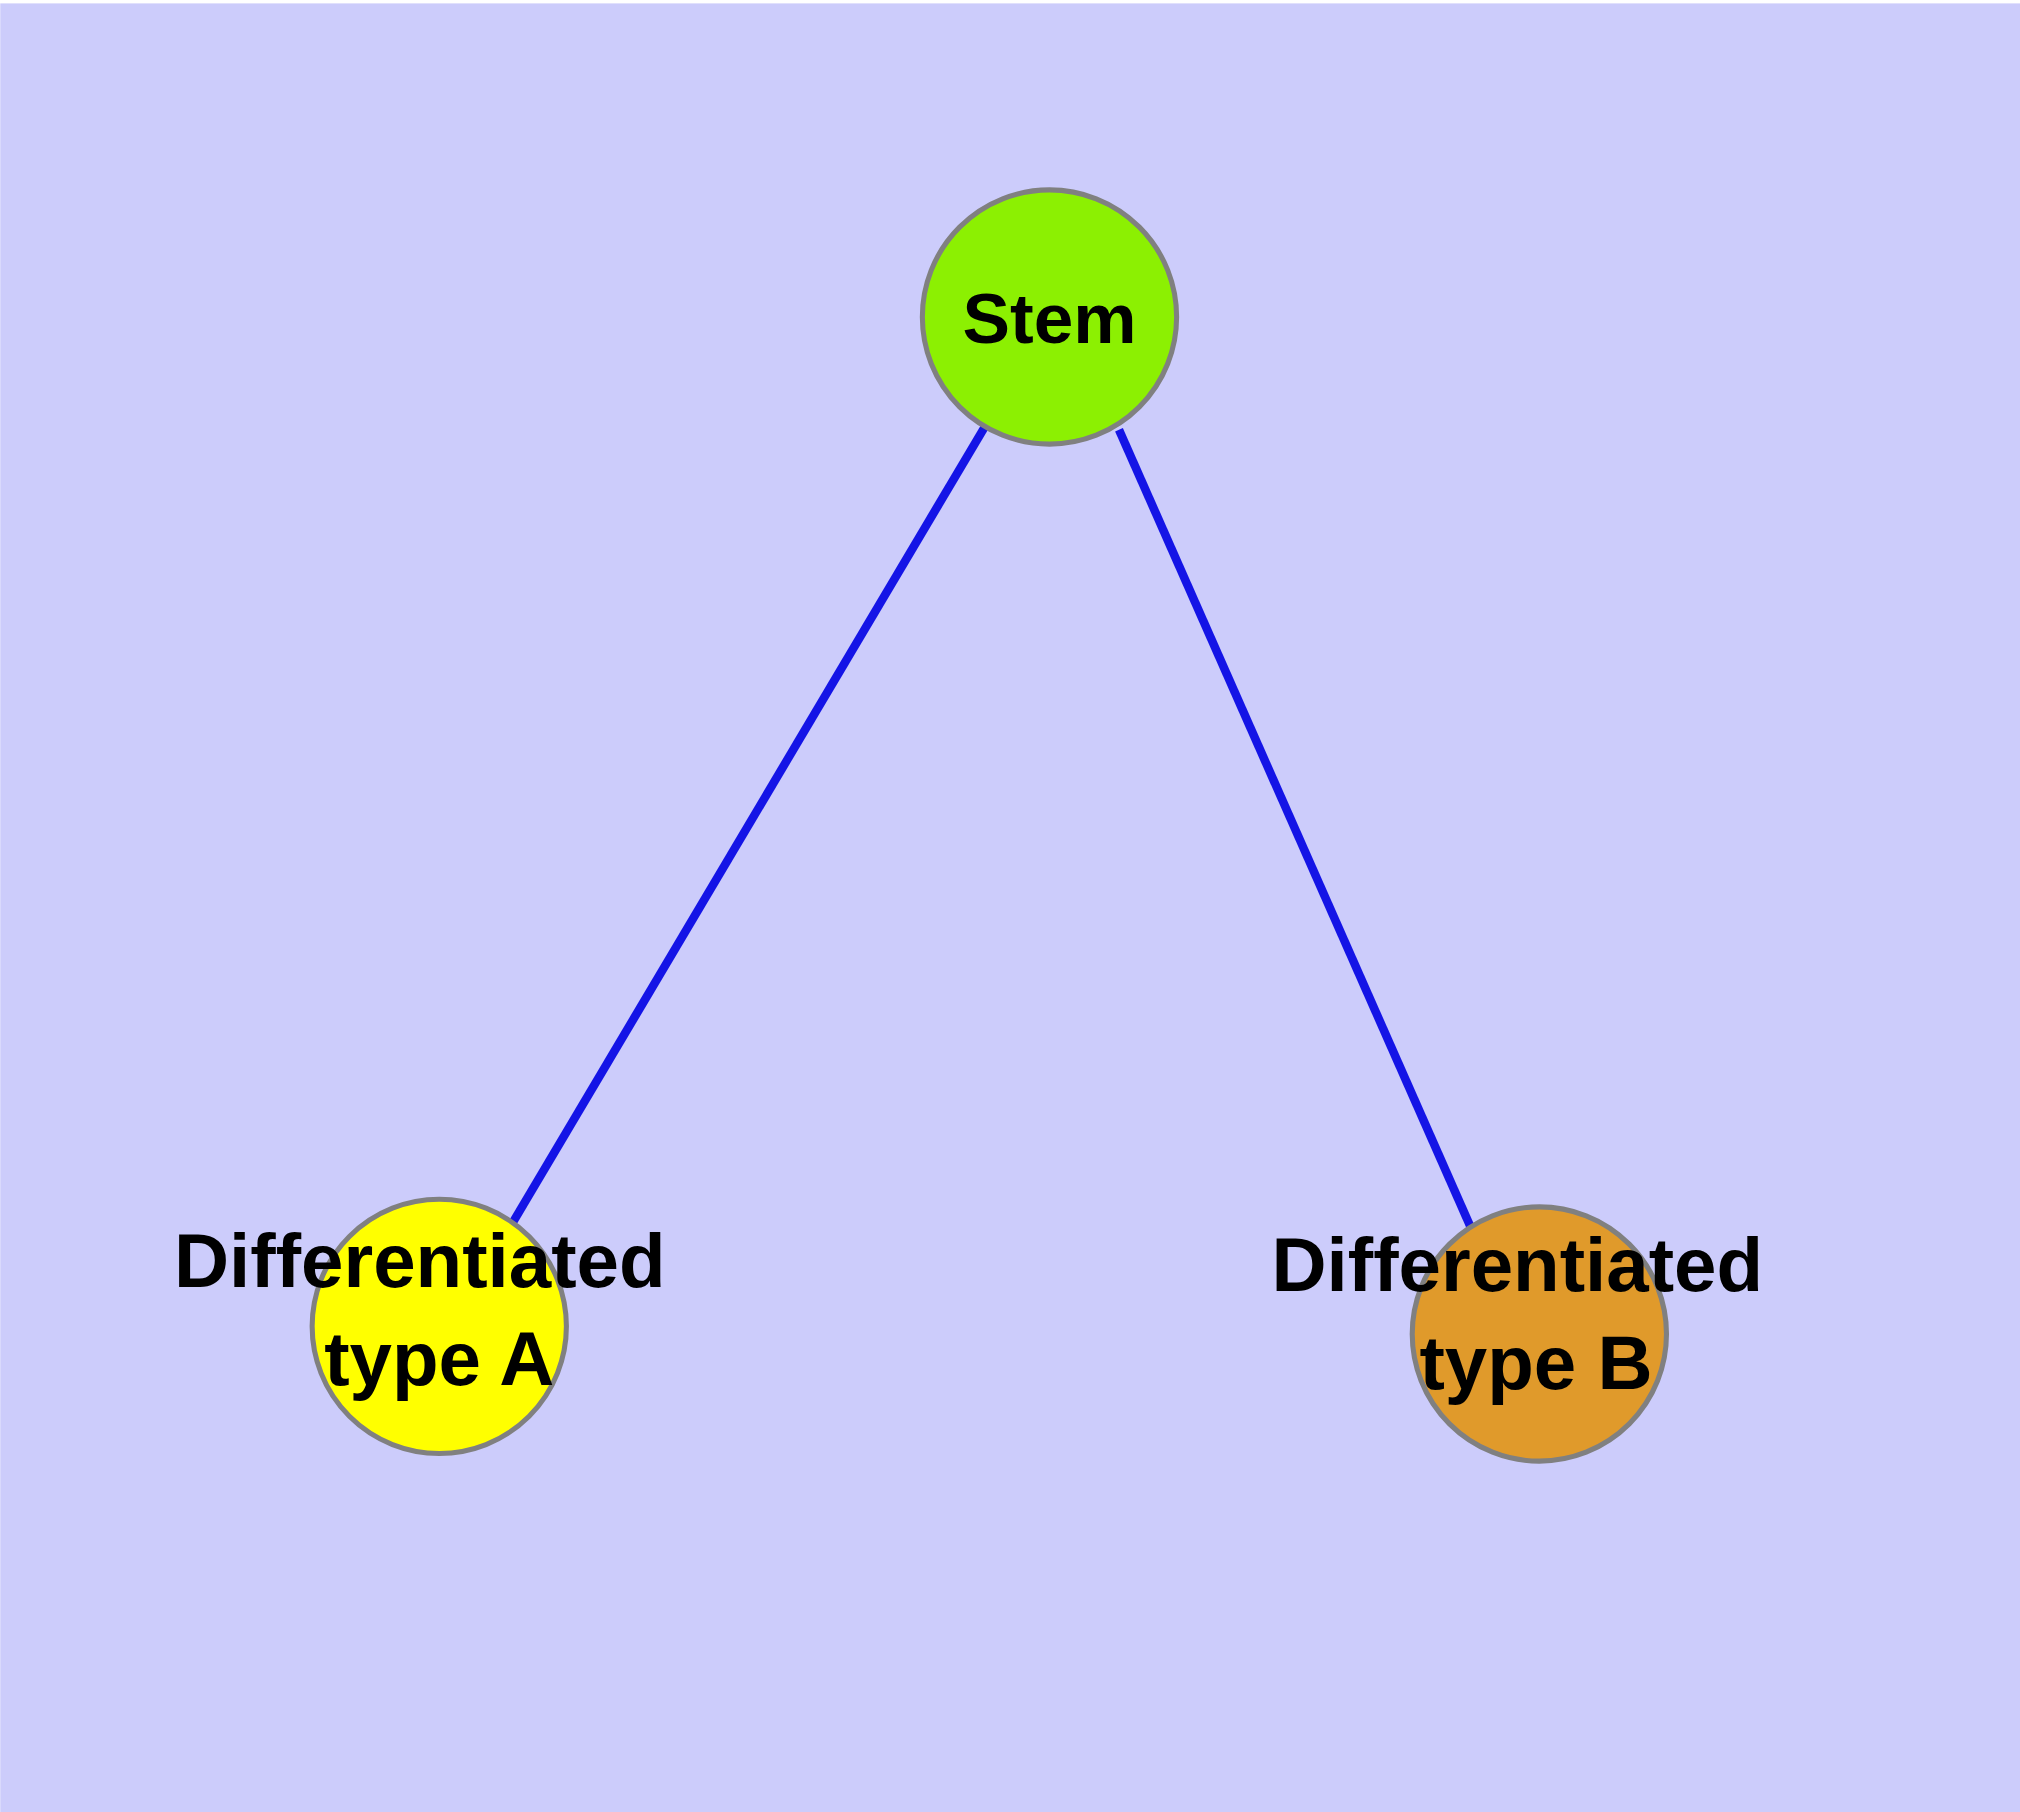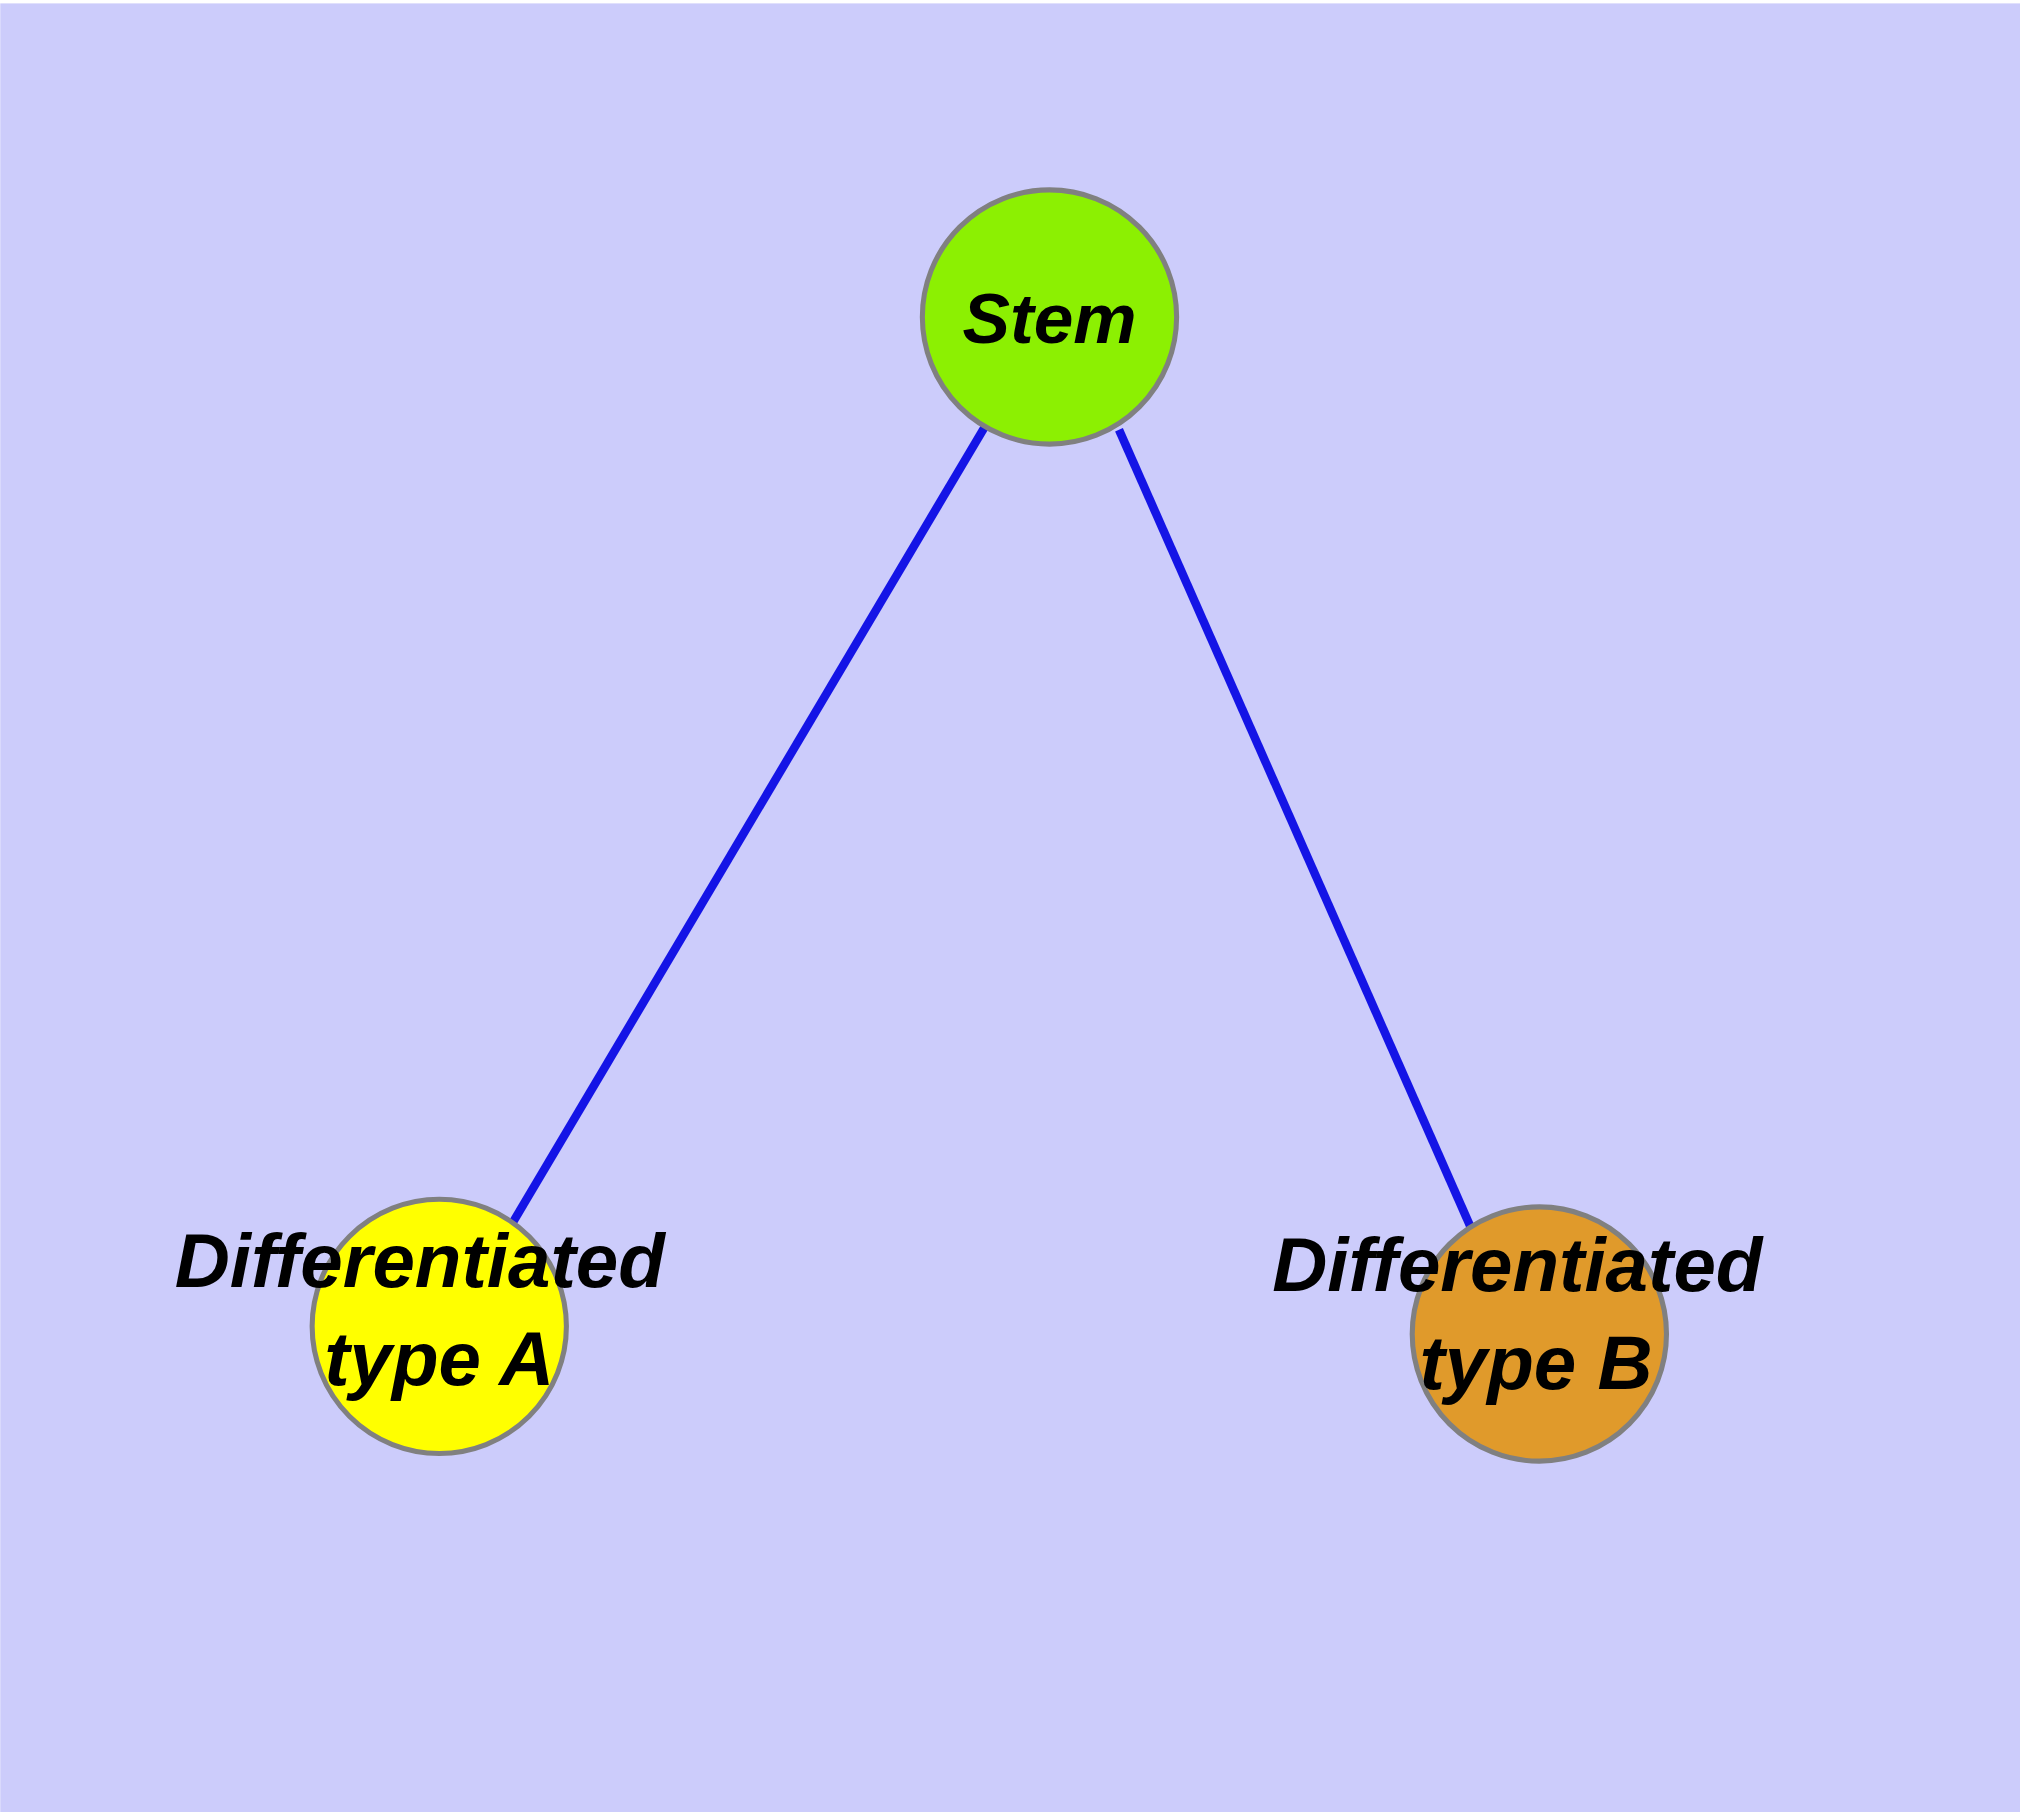--- a/index.html
+++ b/index.html
@@ -13,21 +13,20 @@
     overflow: hidden;
     font-family: "Liberation Sans", sans-serif;
   }
   #graph-canvas {
     position: absolute;
     left: 0;
     top: 0;
     width: 1998px;
     height: 1812px;
     background: #ffffff;
-    font-style: italic;
   }
   #graph-svg {
     position: absolute;
     left: 0;
     top: 0;
     display: block;
   }
   .node-label {
     font-family: "Liberation Sans", sans-serif;
     font-weight: bold;

